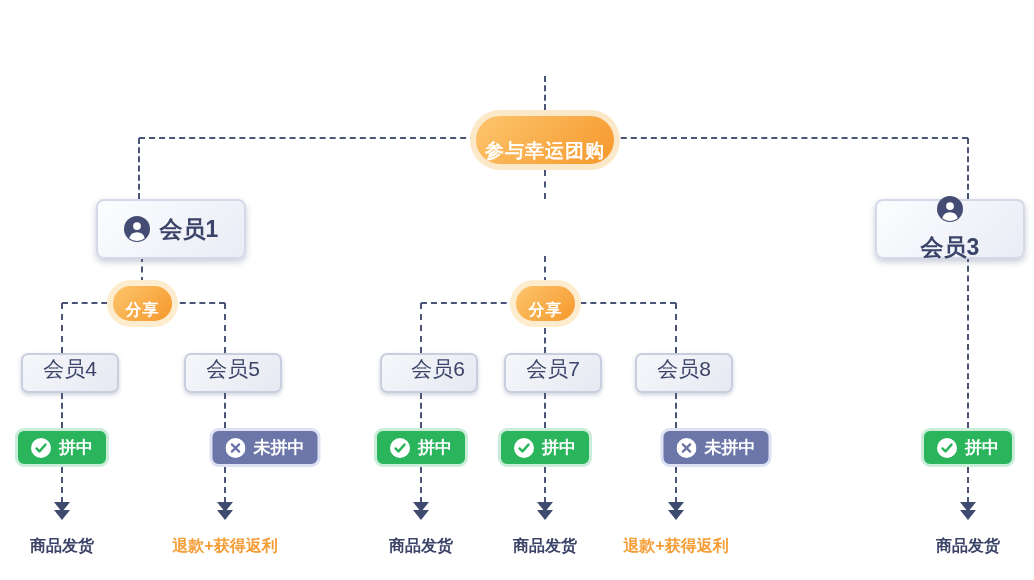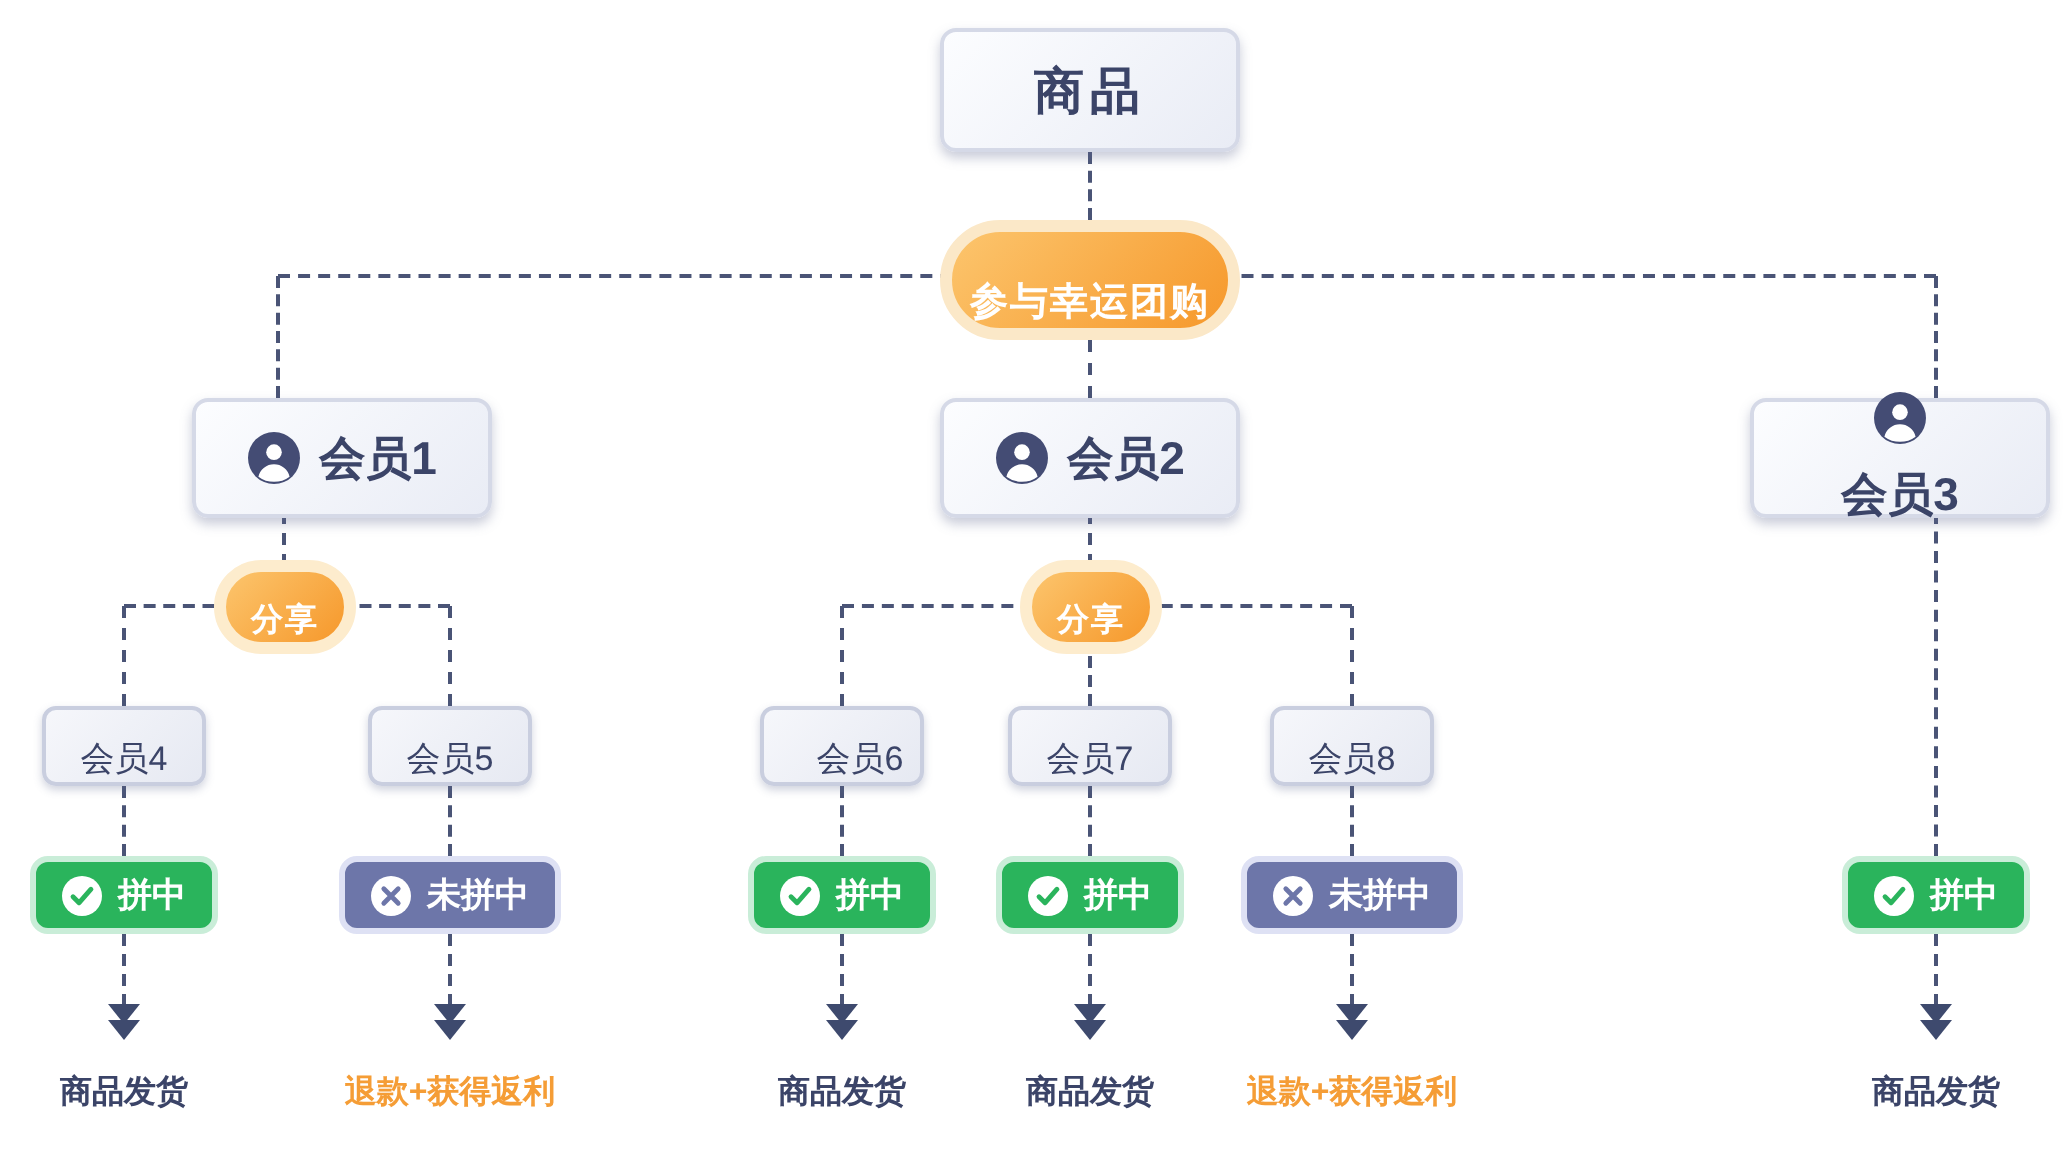--- a/index.html
+++ b/index.html
@@ -33,42 +33,42 @@
     border:2px solid var(--box-border);border-radius:8px;
     box-shadow:0 3px 6px rgba(100,110,145,.35);
     display:flex;align-items:center;justify-content:center;gap:10px;
     color:var(--navy);font-size:23px;font-weight:bold;z-index:1;}
   .bignode .avatar{width:26px;height:26px;flex:0 0 auto;display:block;}
 
   
   .product{font-size:25px;letter-spacing:3px;height:62px;}
 
   
-  .smallnode{position:absolute;width:82px;height:40px;box-sizing:border-box;top:353px;
+  .smallnode{position:absolute;width:98px;height:40px;box-sizing:border-box;top:353px;
     background:linear-gradient(135deg,#f6f7fb 0%,#e6e9f2 100%);
     border:2px solid var(--sbox-border);border-radius:7px;
     box-shadow:0 2px 4px rgba(100,110,145,.3);
-    display:flex;align-items:flex-end;justify-content:center;
-    color:var(--navy);font-size:17px;font-weight:500;z-index:1;}
+    display:flex;align-items:flex-start;justify-content:center;
+    color:var(--navy);font-size:21px;font-weight:500;z-index:1;}
 
   
   .pill{position:absolute;box-sizing:border-box;border-radius:32px;
     background:linear-gradient(135deg,#fcc56d 0%,#f6982b 100%);
     color:#ffffff;font-weight:bold;display:flex;align-items:flex-end;justify-content:center;
     z-index:2;}
   .pill.join{left:470px;top:110px;width:150px;height:60px;border:6px solid var(--orange-ring);font-size:19px;letter-spacing:1px;}
   .pill.share{width:71px;height:47px;top:280px;border:6px solid #fdeccd;font-size:16px;letter-spacing:1px;}
 
   
   .badge{position:absolute;top:428px;transform:translateX(-50%);box-sizing:border-box;
     height:39px;border-radius:9px;padding:0 13px;
     display:flex;align-items:center;gap:8px;z-index:1;
     color:#ffffff;font-size:17px;font-weight:bold;white-space:nowrap;}
   .badge.win{background:var(--green);border:3px solid var(--green-ring);}
-  .badge.lose{background:var(--purple);border:3px solid var(--purple-ring);}
+  .badge.lose{background:var(--purple);border:3px solid var(--purple-ring);margin-left:40px;}
   .badge svg{width:20px;height:20px;display:block;flex:0 0 auto;}
 
   
   .outcome{position:absolute;top:536px;transform:translateX(-50%);white-space:nowrap;
     font-size:16px;font-weight:bold;color:var(--navy);z-index:1;}
   .outcome.orange{color:var(--orange-text);}
 </style>
 </head>
 <body>
 
@@ -122,43 +122,32 @@
     </div>
   <div class="arrow" style="left:676px;top:502px;">
       <span class="tri"></span>
       <span class="tri"></span>
     </div>
   <div class="arrow" style="left:968px;top:502px;">
       <span class="tri"></span>
       <span class="tri"></span>
     </div>
 
-  <div class="bignode product" style="left:470px;top:14px;">
-    <span>商品</span>
-  </div>
 
   <div class="pill join">
     <span>参与幸运团购</span>
   </div>
 
   <div class="bignode" style="left:67px;top:199px;margin-left:29px;">
     <svg class="avatar" viewBox="0 0 24 24">
       <circle cx="12" cy="12" r="12" fill="#444c74"></circle>
       <circle cx="12" cy="9.3" r="3.6" fill="#ffffff"></circle>
       <path d="M4.8 20.6a7.4 7.4 0 0 1 14.4 0 12 12 0 0 1-14.4 0z" fill="#ffffff"></path>
     </svg>
     <span>会员1</span>
-  </div>
-  <div class="bignode" style="left:470px;top:199px;">
-    <svg class="avatar" viewBox="0 0 24 24">
-      <circle cx="12" cy="12" r="12" fill="#444c74"></circle>
-      <circle cx="12" cy="9.3" r="3.6" fill="#ffffff"></circle>
-      <path d="M4.8 20.6a7.4 7.4 0 0 1 14.4 0 12 12 0 0 1-14.4 0z" fill="#ffffff"></path>
-    </svg>
-    <span>会员2</span>
   </div>
   <div class="bignode" style="left:875px;top:199px;flex-direction:column;">
     <svg class="avatar" viewBox="0 0 24 24">
       <circle cx="12" cy="12" r="12" fill="#444c74"></circle>
       <circle cx="12" cy="9.3" r="3.6" fill="#ffffff"></circle>
       <path d="M4.8 20.6a7.4 7.4 0 0 1 14.4 0 12 12 0 0 1-14.4 0z" fill="#ffffff"></path>
     </svg>
     <span>会员3</span>
   </div>
 

